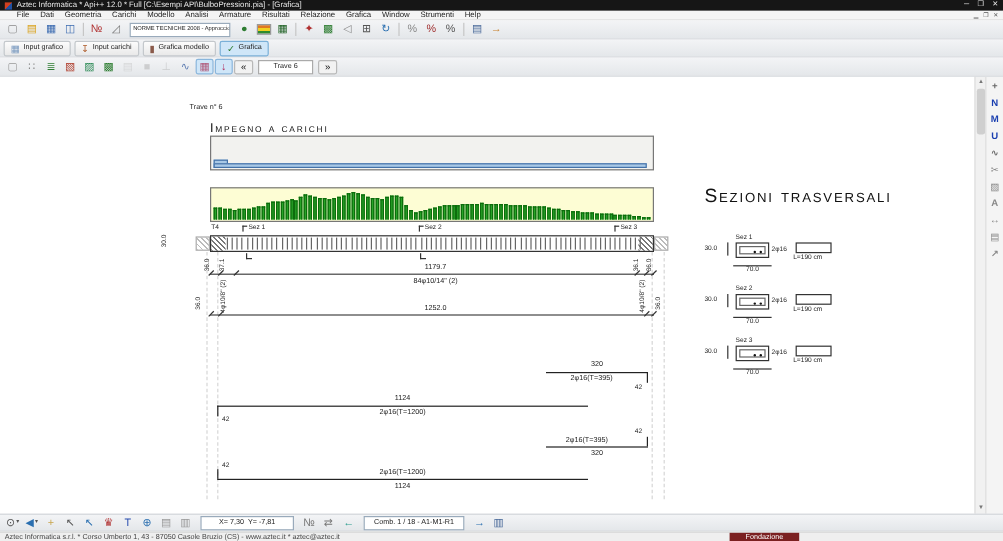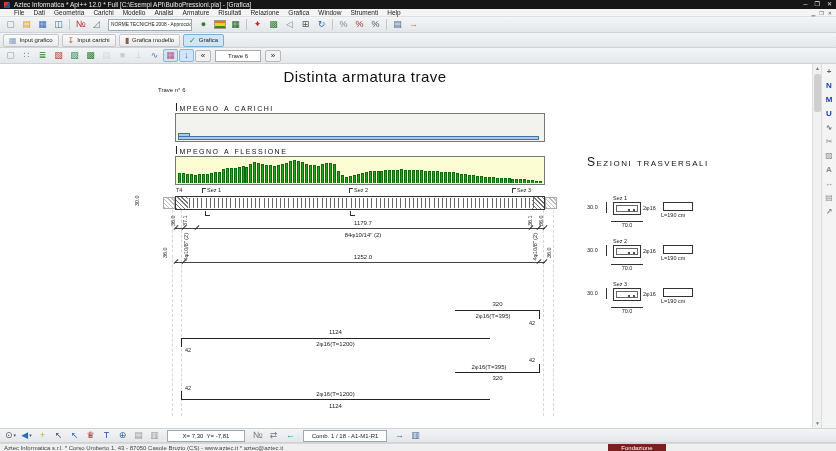--- a/index.html
+++ b/index.html
@@ -46,21 +46,21 @@
          justify-content:center;font-size:6px;white-space:pre;}
   .coordbox{width:78px;margin:0 3px;}
   .combbox{width:84px;margin:0 3px;}
   
   .canvas{position:absolute;left:0;top:64px;width:812px;height:364px;background:#fff;overflow:hidden;}
   .dtitle{font-size:15px;letter-spacing:.5px;text-align:center;color:#111;}
   .t6{font-size:6px;line-height:1.1;color:#222;}
   .t55{font-size:5.5px;line-height:1;color:#222;}
   .ctr{text-align:center;}
   .shead{font-variant:small-caps;font-size:10.5px;letter-spacing:1.5px;color:#111;border-bottom:1px solid #222;padding-bottom:1px;}
-  .szhead{font-variant:small-caps;font-size:12px;letter-spacing:1.5px;color:#111;}
+  .szhead{font-variant:small-caps;font-size:16px;letter-spacing:1.5px;color:#111;}
   .chartbox{border:1px solid #777;}
   .shearfill{position:absolute;background:#a9c9e6;border:1px solid #4472a8;}
   .bbar{position:absolute;bottom:1px;width:3px;background:#28a428;border:1px solid #0c6c0c;border-bottom:none;}
   .rot{transform:rotate(-90deg);transform-origin:center;white-space:nowrap;}
   .hl{background:#444;height:1px;}
   .vl{background:#444;width:1px;}
   .tick{position:absolute;width:6px;height:1px;background:#333;transform:rotate(-45deg);}
   .faintline{border-left:1px dashed #d6d6d6;width:0;}
   .beamrect{border:1px solid #333;background:#fff;}
   .stir{position:absolute;top:1px;bottom:1px;width:1px;background:#666;}
@@ -263,30 +263,28 @@
     <span class="navbtn">»</span>
   </div>
 
   <div class="canvas">
 
     <div class="abs faintline" style="left:172px;top:146px;height:206px"></div>
     <div class="abs faintline" style="left:181px;top:146px;height:206px"></div>
     <div class="abs faintline" style="left:543px;top:146px;height:206px"></div>
     <div class="abs faintline" style="left:553px;top:146px;height:206px"></div>
 
-    <div class="abs dtitle" style="left:170px;top:4px;width:390px">Distinta armatura trave</div>
     <div class="abs t6" style="left:158px;top:23px">Trave n° 6</div>
 
     <div class="abs shead" style="left:175px;top:37px">Impegno a carichi</div>
     <div class="abs chartbox" style="left:175px;top:49px;width:370px;height:29px;background:#f2f2ef">
       <div class="shearfill" style="left:2px;bottom:1px;width:12px;height:7px"></div>
       <div class="shearfill" style="left:2px;right:5px;bottom:1px;height:4px"></div>
     </div>
 
-    <div class="abs shead" style="left:175px;top:80px">Impegno a flessione</div>
     <div class="abs chartbox" style="left:175px;top:92px;width:370px;height:29px;background:#fdfdd4">
       <div id="bendbars" class="abs" style="left:0;top:0;right:0;bottom:0">
           <div class="bbar" style="left: 2px; height: 10px;"></div>
           <div class="bbar" style="left: 5.97px; height: 10px;"></div>
           <div class="bbar" style="left: 9.94px; height: 9px;"></div>
           <div class="bbar" style="left: 13.91px; height: 9px;"></div>
           <div class="bbar" style="left: 17.88px; height: 8px;"></div>
           <div class="bbar" style="left: 21.85px; height: 9px;"></div>
           <div class="bbar" style="left: 25.82px; height: 9px;"></div>
           <div class="bbar" style="left: 29.79px; height: 9px;"></div>

